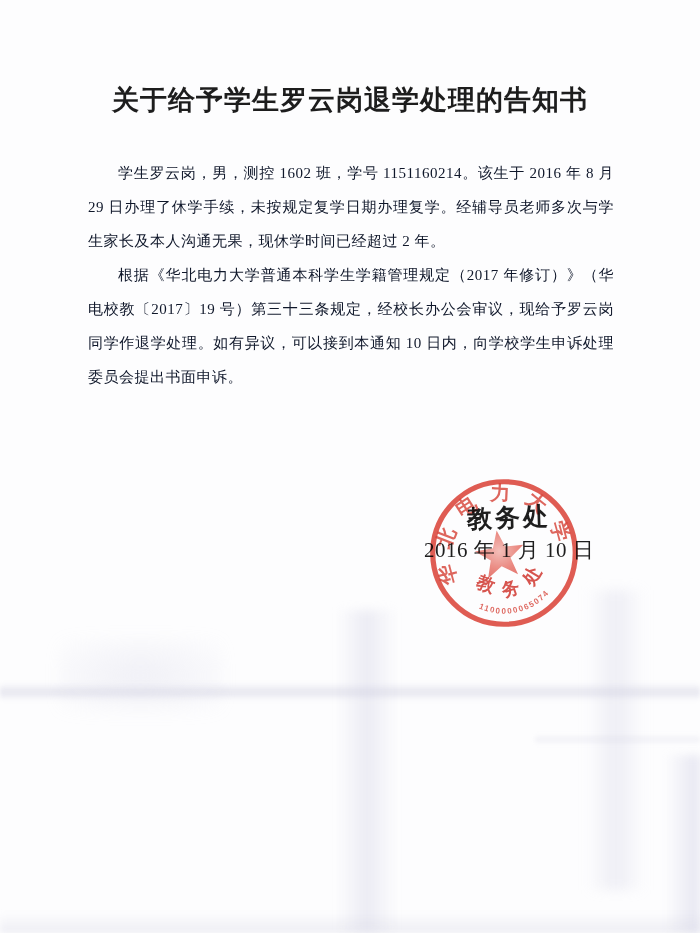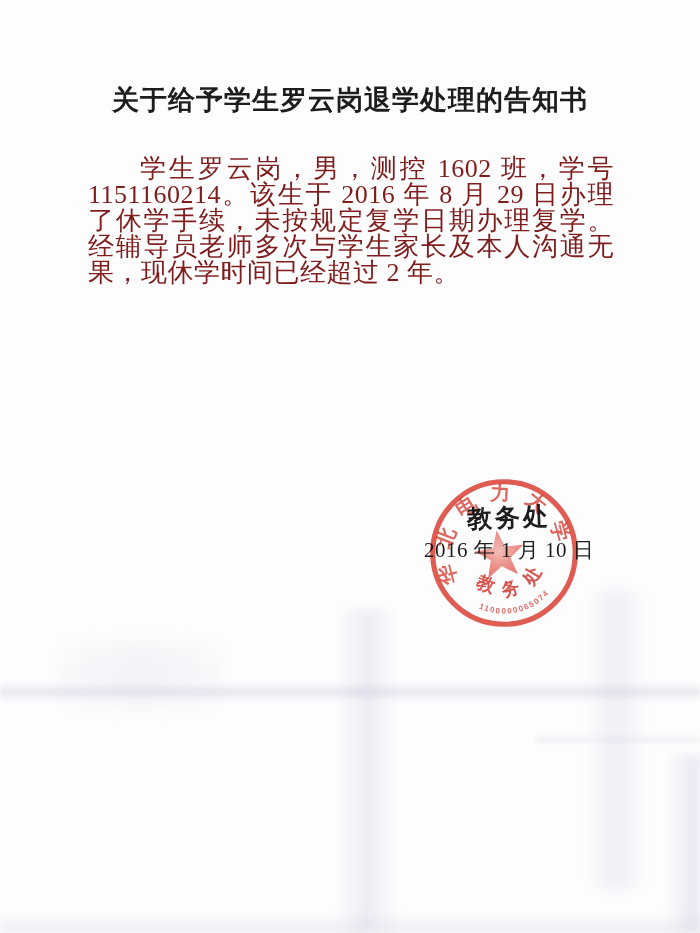--- a/index.html
+++ b/index.html
@@ -12,21 +12,21 @@
   }
   .doc-title{
     position:absolute;top:82px;left:0;width:100%;
     text-align:center;
     font-family:"Liberation Sans","DejaVu Sans",sans-serif;
     font-weight:700;font-size:27px;letter-spacing:1px;
     color:#1d1d1d;margin:0;z-index:2;
   }
   .doc-body{
     position:absolute;top:156px;left:88px;width:526px;
-    font-size:26px;line-height:26px;color:#7f1d1d;
+    font-size:15px;line-height:34px;color:#0f172a;
     text-align:justify;z-index:2;letter-spacing:0.5px;
   }
   .doc-body p{margin:0;text-indent:2em;}
   .signature{
     position:absolute;top:501px;left:422px;width:174px;
     text-align:center;color:#1e1e1e;z-index:5;
     mix-blend-mode:multiply;
   }
   .sig-dept{
     font-size:25px;font-weight:600;letter-spacing:3px;
@@ -79,20 +79,21 @@
 </style>
 </head>
 <body>
 
 <div class="page">
 
   <h1 class="doc-title">关于给予学生罗云岗退学处理的告知书</h1>
 
   <div class="doc-body">
     <p>学生罗云岗，男，测控 1602 班，学号 1151160214。该生于 2016 年 8 月 29 日办理了休学手续，未按规定复学日期办理复学。经辅导员老师多次与学生家长及本人沟通无果，现休学时间已经超过 2 年。</p>
+    <p>根据《华北电力大学普通本科学生学籍管理规定（2017 年修订）》（华电校教〔2017〕19 号）第三十三条规定，经校长办公会审议，现给予罗云岗同学作退学处理。如有异议，可以接到本通知 10 日内，向学校学生申诉处理委员会提出书面申诉。</p>
   </div>
 
   <div class="seal">
     <svg width="190" height="190" viewBox="0 0 200 200" xmlns="http://www.w3.org/2000/svg">
       <defs>
         <path id="ringPath" d="M 49.2 123.7 A 56 56 0 1 1 150.8 123.7" fill="none"></path>
         <path id="botPath" d="M 74.8 136 A 44 44 0 0 0 143.8 103.8" fill="none"></path>
         <path id="numPath" d="M 60.6 150.4 A 64 64 0 0 0 156.5 130" fill="none"></path>
         <radialGradient id="starG" cx="50%" cy="45%" r="65%">
           <stop offset="0%" stop-color="#f0a39b"></stop>

